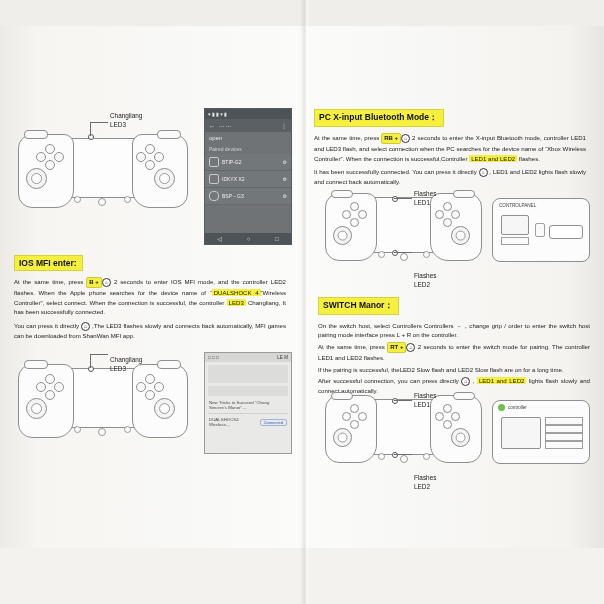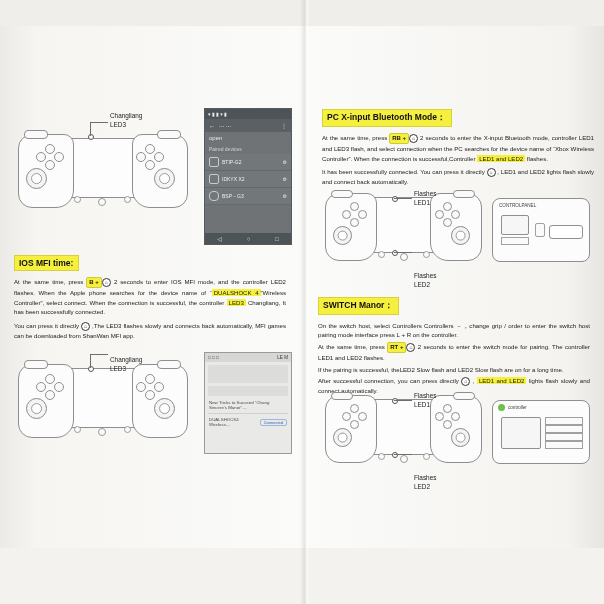--- a/index.html
+++ b/index.html
@@ -144,21 +144,21 @@
       </div>
     </div>
     <div class="nav" style="position:absolute;bottom:0;left:0;right:0;">
       <span>◁</span>
       <span>○</span>
       <span>□</span>
     </div>
   </div>
 
   <div style="position:absolute;left:14px;top:252px;width:272px;">
-    <div class="sec-title">IOS MFI time:</div>
+    <div class="sec-title">IOS MFI enter:</div>
     <div class="body-text" style="margin-top:6px;">
       At the same time, press <span class="btn-badge">B +</span><span class="circ">⌂</span>
       2 seconds to enter IOS MFI mode, and the controller LED2 flashes. When the Apple phone searches for the device name of “<span class="hl">DUALSHOCK 4</span>”Wireless
       Controller”, select connect. When the connection is successful, the controller <span class="hl">LED3</span> Changliang,
       It has been successfully connected.
     </div>
     <div class="body-text" style="margin-top:4px;">
       You can press it directly <span class="circ">⌂</span> ,The LED3 flashes slowly and connects back automatically,
       MFI games can be downloaded from ShanWan MFI app.
     </div>
@@ -198,21 +198,21 @@
     <div class="block" style="height:18px;"></div>
     <div class="block" style="height:10px;"></div>
     <div class="txt">New Tricks to Succeed "Chang Sincere's Manor"…</div>
     <div style="border-top:1px solid #cfcfcd;margin:2px 3px;"></div>
     <div style="display:flex;align-items:center;justify-content:space-between;padding:1px 4px;">
       <span class="txt" style="padding:0;">DUALSHOCK4 Wireless…</span>
       <span class="minibtn">Connected</span>
     </div>
   </div>
 
-  <div style="position:absolute;left:322px;top:106px;width:272px;">
+  <div style="position:absolute;left:314px;top:106px;width:272px;">
     <div class="sec-title">PC X-input Bluetooth Mode：</div>
     <div class="body-text" style="margin-top:6px;">
       At the same time, press <span class="btn-badge">RB +</span><span class="circ">⌂</span>
       2 seconds to enter the X-input Bluetooth mode, controller LED1 and LED3 flash, and select connection when the PC searches for the
       device name of “Xbox Wireless Controller”. When the connection is successful,Controller
       <span class="hl">LED1 and LED2</span> flashes.
     </div>
     <div class="body-text" style="margin-top:4px;">
       It has been successfully connected. You can press it directly <span class="circ">⌂</span> , LED1 and LED2 lights flash
       slowly and connect back automatically.

